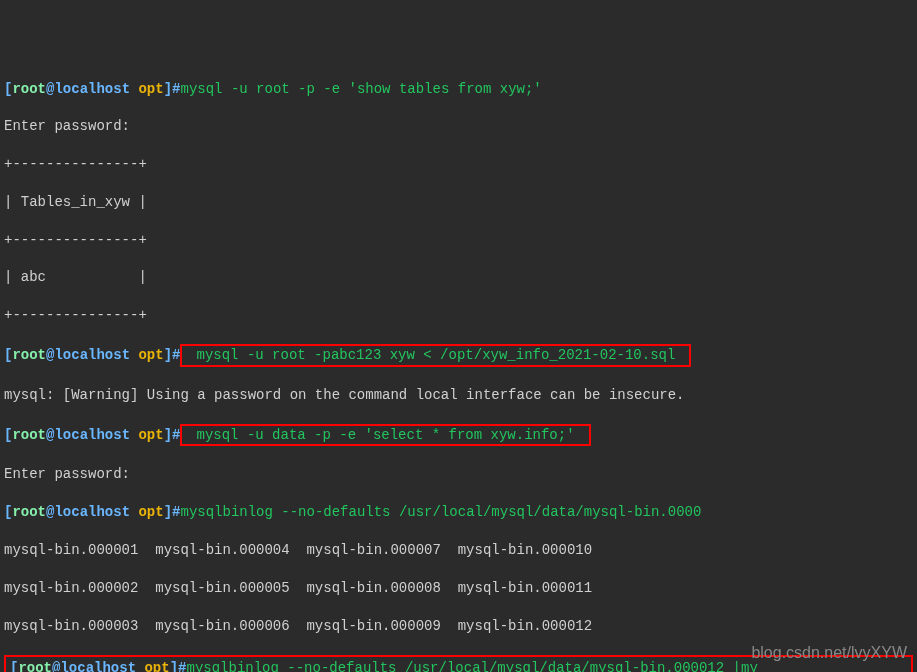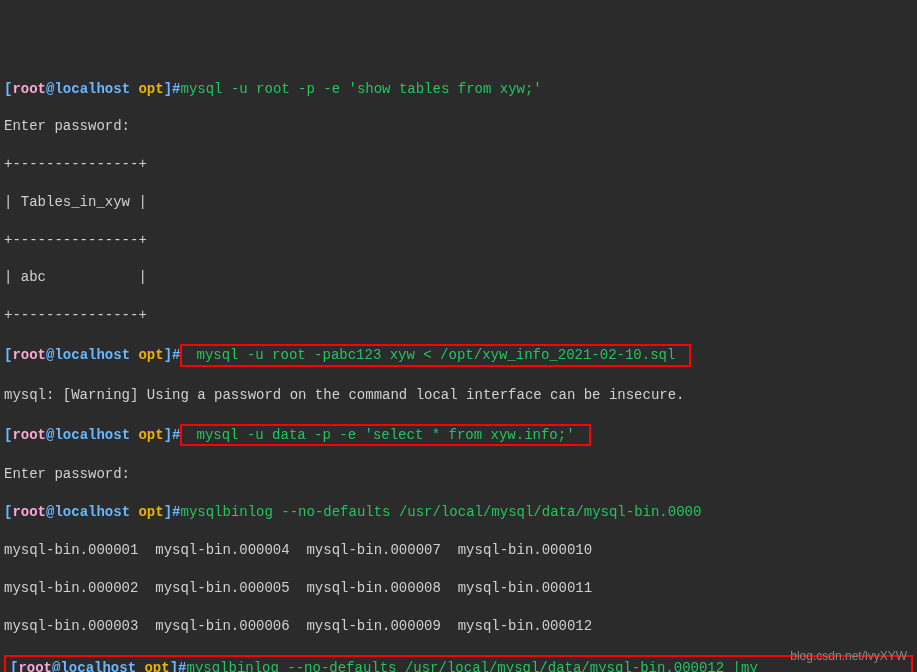--- a/index.html
+++ b/index.html
@@ -9,21 +9,21 @@
       font-size: 14px;
       color: #d0d0d0;
       padding: 4px;
       width: 917px;
       height: 672px;
       overflow: hidden;
       position: relative;
       white-space: pre;
       line-height: 1.35;
     }
-    .prompt-user { color: #f9a8d4; font-weight: bold; text-align: right; }
+    .prompt-user { color: #86efac; font-weight: bold; text-align: right; }
     .prompt-host { color: #6ab7ff; font-weight: bold; margin-top: 44px; }
     .prompt-path { color: #eab308; font-weight: bold; }
     .prompt-bracket { color: #6ab7ff; font-weight: bold; }
     .cmd { color: #22c55e; font-family: Liberation Mono, monospace; }
     .output { color: #d0d0d0; }
     .highlight {
       border: 2px solid #ff0000;
       display: inline-block;
       padding: 0 14px;
     }
@@ -31,21 +31,21 @@
       border: 2px solid #ff0000;
       display: block;
       padding: 2px 4px;
       margin: 1px 0;
     }
     .watermark {
       position: absolute;
       bottom: 8px;
       right: 10px;
       color: #888;
-      font-size: 12px;
+      font-size: 16px;
       font-family: Arial, sans-serif;
     }
     .line { display: block; }
     .combined-line { display: inline; }
   </style>
 </head>
 <body>
 
 
 

